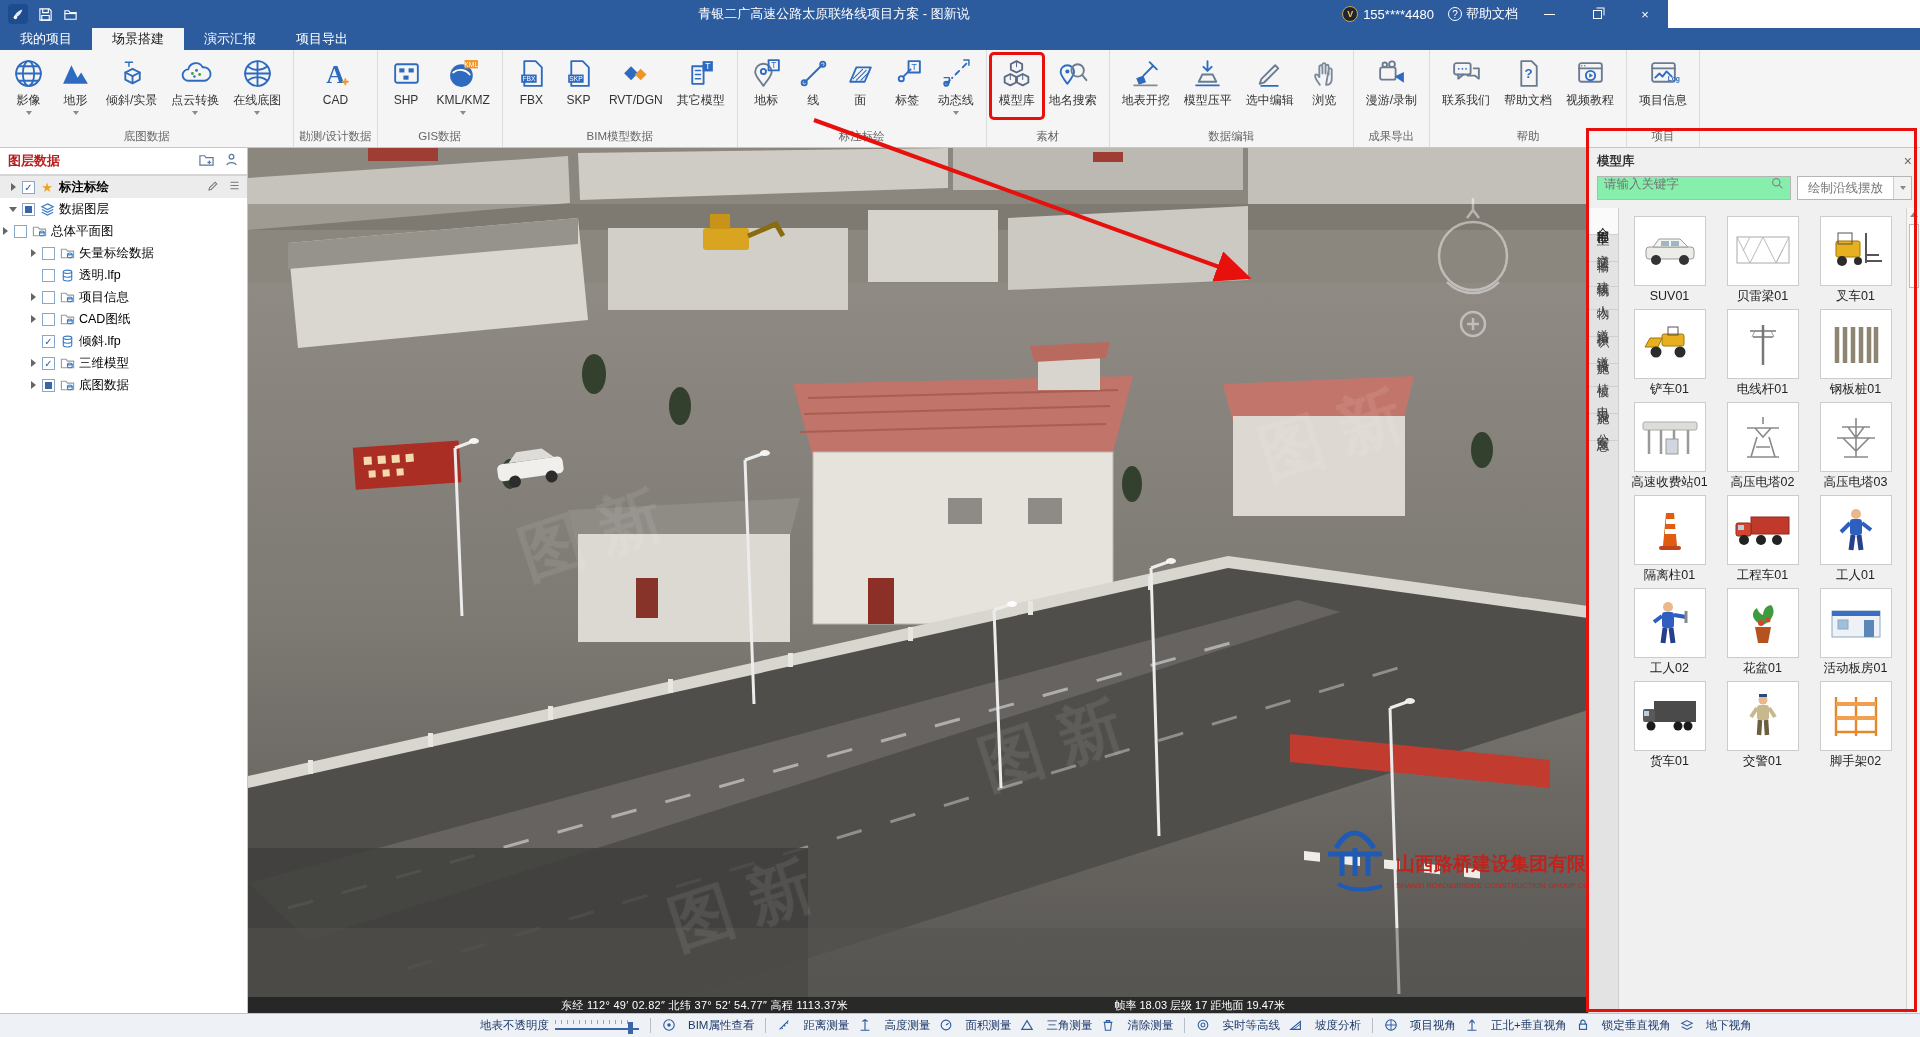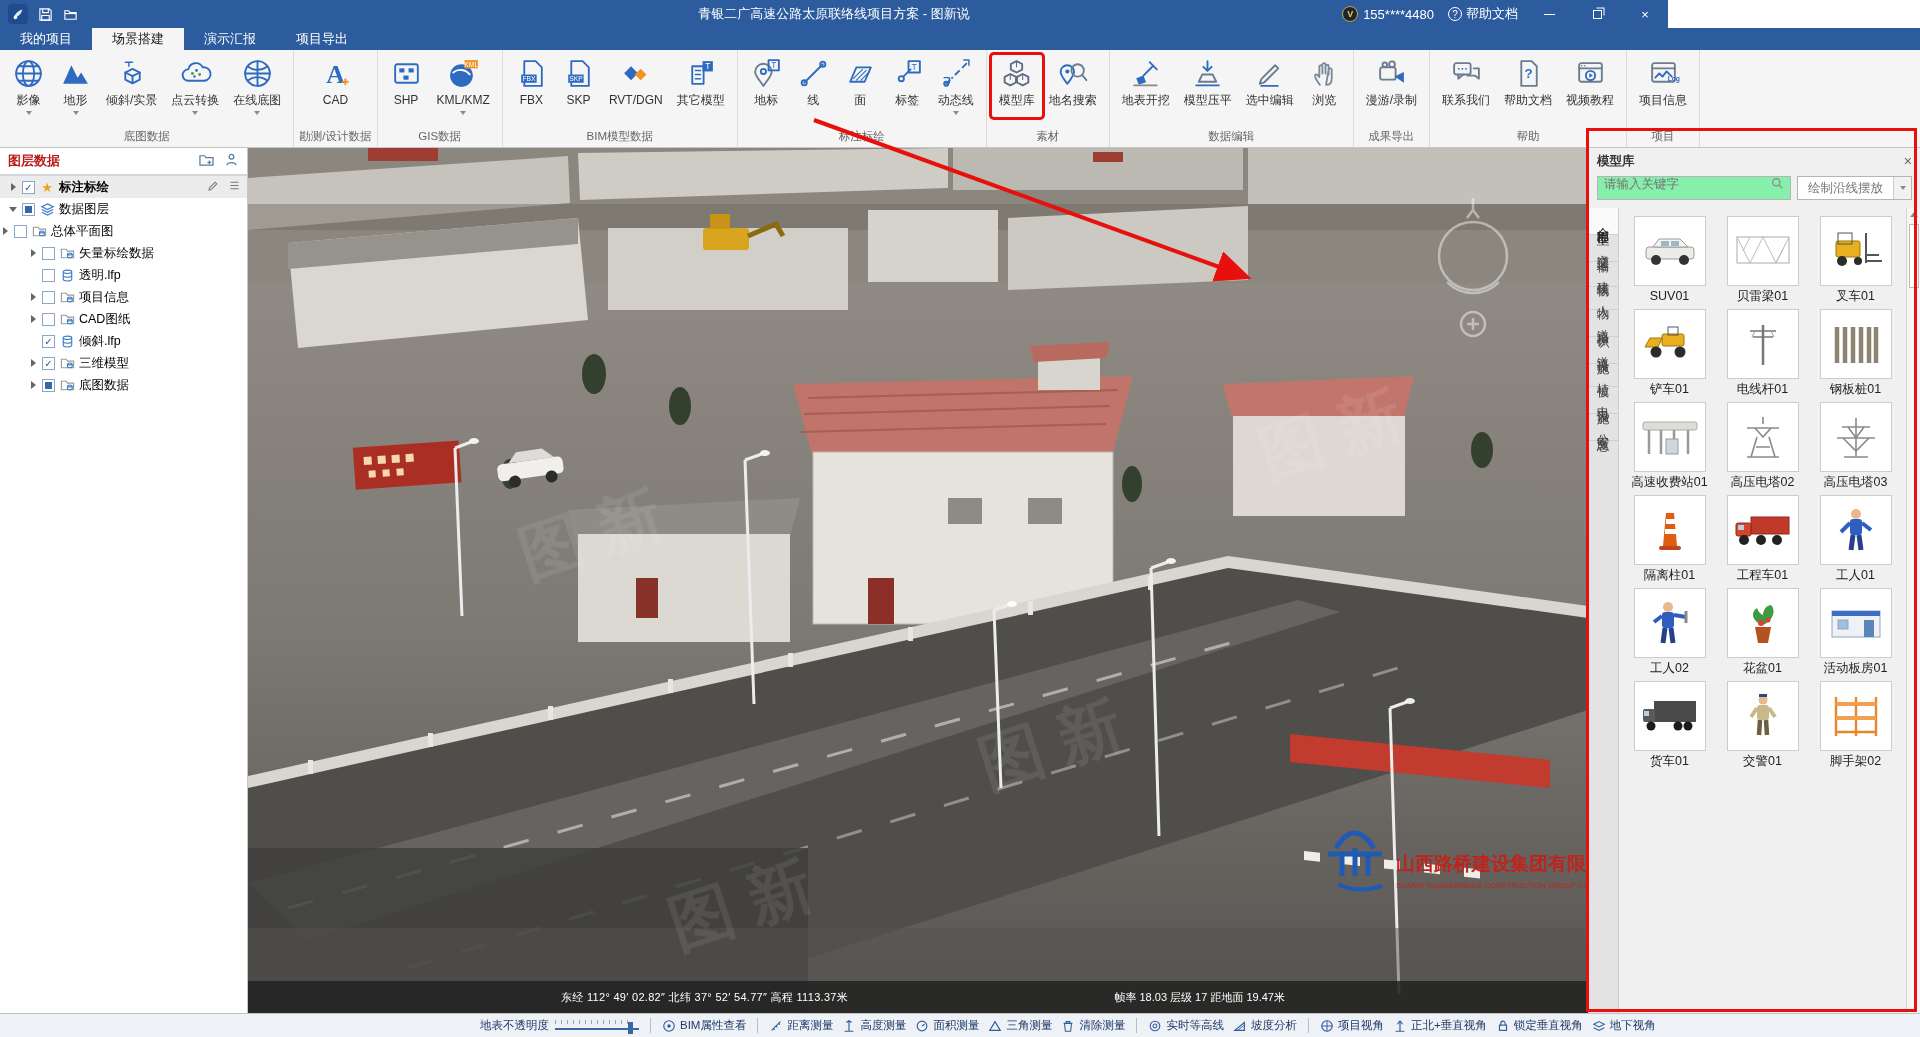--- a/index.html
+++ b/index.html
@@ -48,21 +48,21 @@
   .cb{width:13px;height:13px;border:1px solid #8aa6c8;background:#fff;display:inline-flex;align-items:center;justify-content:center;font-size:10px;color:#2d5c9e;flex:0 0 13px}
   .cb.part::after{content:"";width:7px;height:7px;background:#3a66a8;display:block}
   .ticon{width:16px;height:16px;display:inline-flex;align-items:center;justify-content:center}
   .ticon svg{width:15px;height:15px}
   .tstar{color:#f0a21a;font-size:13px}
   .rowicons{margin-left:auto;display:flex;gap:8px}
   .rowicons svg{width:13px;height:13px}
   
   .viewport{position:absolute;left:248px;top:148px;width:1340px;bottom:24px;overflow:hidden;background:#7e7a74}
   .viewport > svg.scene{position:absolute;inset:0;width:100%;height:100%}
-  .coordstrip{position:absolute;left:0;right:0;bottom:0;height:16px;background:rgba(32,32,32,.82);color:#fff;font-size:11px;display:flex;align-items:center;padding:16px 8px}
+  .coordstrip{position:absolute;left:0;right:0;bottom:0;height:16px;background:rgba(32,32,32,.82);color:#fff;font-size:11px;display:flex;align-items:center;padding:0 8px}
   .coordstrip .cl{margin-left:305px;letter-spacing:.3px}
   .coordstrip .cr{margin-left:auto;margin-right:295px}
   
   .mpanel{position:absolute;left:1588px;top:148px;width:332px;bottom:0;background:#f0f0f0;border-left:1px solid #b5b5b5;font-size:12.5px}
   .mp-head{height:26px;display:flex;align-items:center;padding:0 8px;color:#333;font-weight:bold}
   .mp-close{margin-left:auto;color:#666;font-size:14px;font-weight:normal}
   .mp-search{display:flex;gap:6px;padding:2px 8px 8px 8px;align-items:center}
   .mp-input{flex:1;height:24px;border:1px solid #b5b5b5;background:#86efac;display:flex;align-items:flex-start}
   .mp-input input{flex:1;border:0;outline:0;padding:0 6px;font-size:12.5px;background:transparent;color:#333}
   .mp-input svg{width:13px;height:13px;margin-right:6px}
@@ -76,21 +76,21 @@
   .mgrid{flex:1;display:grid;grid-template-columns:repeat(3,1fr);align-content:start;padding:8px 4px;row-gap:6px;overflow:hidden}
   .mcard{display:flex;flex-direction:column;align-items:center}
   .mthumb{width:72px;height:70px;background:#fff;border:1px solid #ccc;display:flex;align-items:center;justify-content:center}
   .mthumb svg{width:64px;height:48px}
   .mname{margin-top:4px;text-align:center;line-height:13px;color:#222;max-width:82px}
   .mscroll{width:14px;background:#f5f5f5;border-left:1px solid #d5d5d5;position:relative}
   .mscroll .up{position:absolute;top:4px;left:3px;width:0;height:0;border-left:4px solid transparent;border-right:4px solid transparent;border-bottom:5px solid #888}
   .mscroll .thumbbar{position:absolute;top:16px;left:1.5px;width:10px;height:64px;background:#fff;border:1px solid #bbb}
   
   .statusbar{position:absolute;left:0;bottom:0;width:1920px;height:24px;background:#eef1f5;border-top:1px solid #c2c2c2;display:flex;align-items:center;font-size:11.5px;color:#1d3a6b;padding-left:480px;gap:9px;white-space:nowrap}
-  .sitem{display:flex;align-items:flex-end;gap:4px}
+  .sitem{display:flex;align-items:flex-start;gap:12px}
   .sitem svg{width:14px;height:14px}
   .sdiv{width:1px;height:15px;background:#b9bec6;margin:0 2px}
   .slider{display:flex;align-items:center;gap:6px}
   .strack{position:relative;width:84px;height:12px}
   .strack .ticks{position:absolute;left:0;right:10px;top:0;height:4px;background:repeating-linear-gradient(90deg,#9aa2ad 0 1px,transparent 1px 6px)}
   .strack .line{position:absolute;left:0;right:0;top:8px;height:2px;background:#3a66a8}
   .strack .knob{position:absolute;right:6px;top:2px;width:5px;height:12px;background:#3a66a8}
   
   .redrect-panel{position:absolute;left:1586px;top:128px;width:331px;height:884px;border:3px solid #e8100c;pointer-events:none;z-index:50}
   .overlay{position:absolute;inset:0;width:1920px;height:1037px;pointer-events:none;z-index:49}

